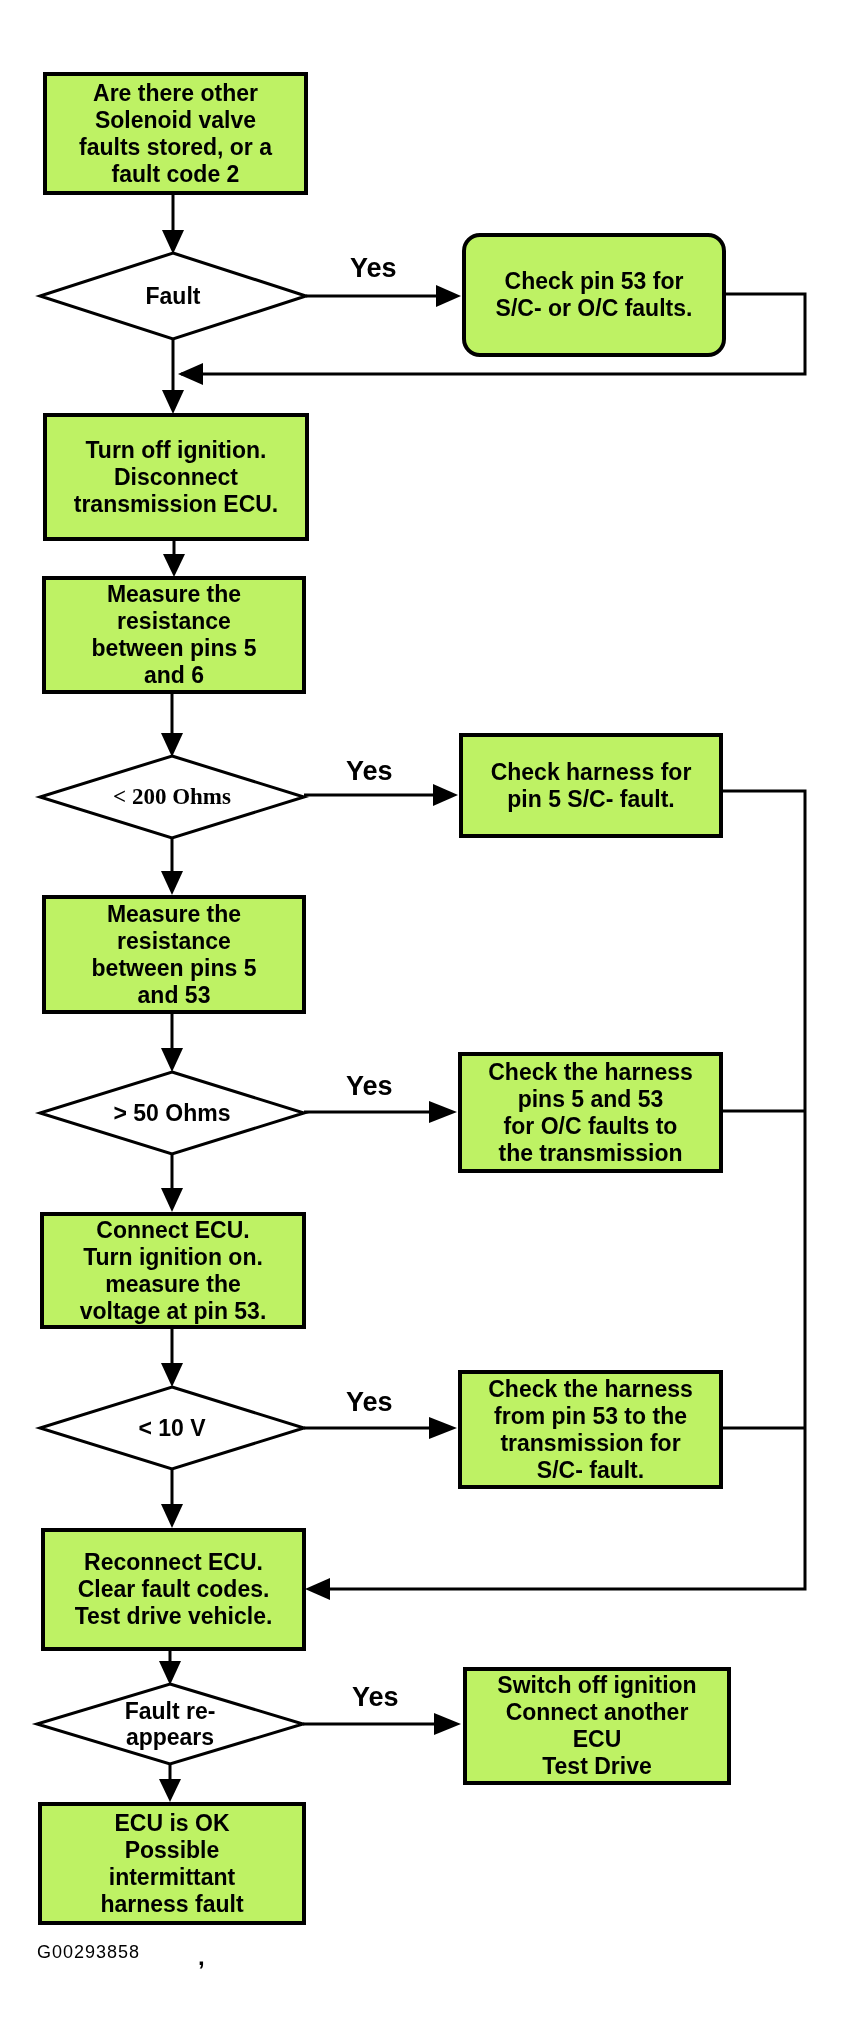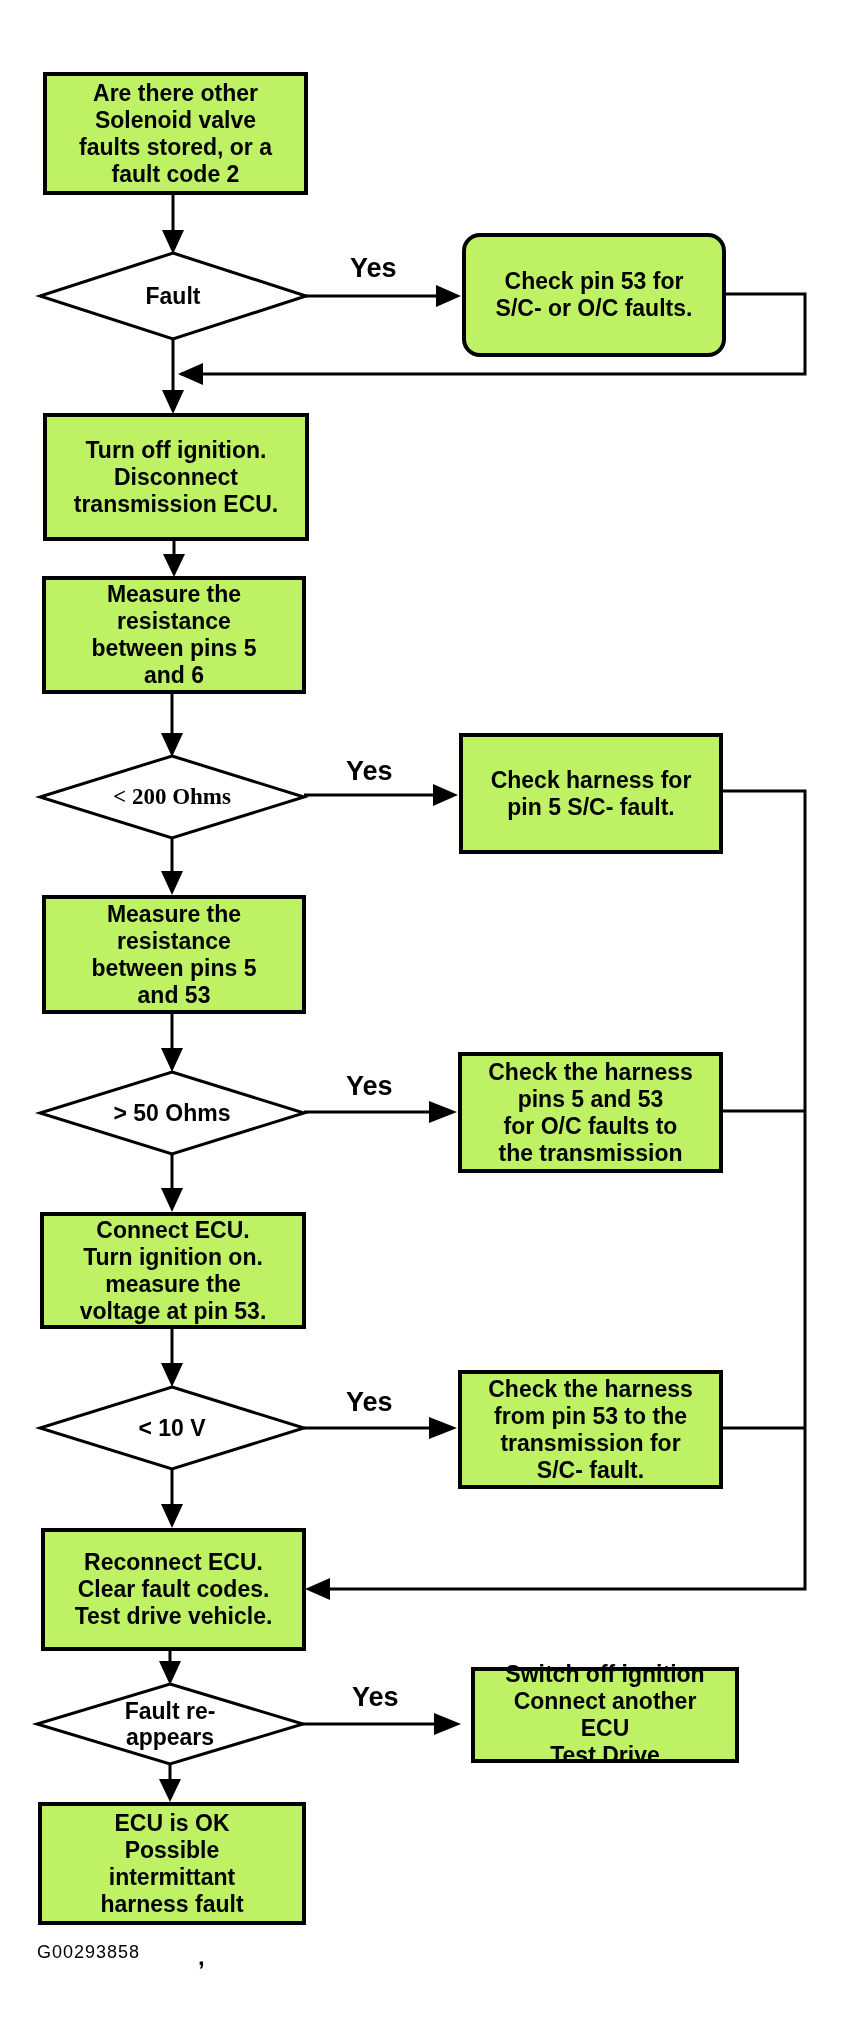--- a/index.html
+++ b/index.html
@@ -137,21 +137,21 @@
 
   <div class="node" style="left:43px; top:413px; width:266px; height:128px;">Turn off ignition.
 Disconnect
 transmission ECU.</div>
 
   <div class="node" style="left:42px; top:576px; width:264px; height:118px;">Measure the
 resistance
 between pins 5
 and 6</div>
 
-  <div class="node" style="left:459px; top:733px; width:264px; height:121px;">Check harness for
+  <div class="node" style="left:459px; top:733px; width:264px; height:105px;">Check harness for
 pin 5 S/C- fault.</div>
 
   <div class="node" style="left:42px; top:895px; width:264px; height:119px;">Measure the
 resistance
 between pins 5
 and 53</div>
 
   <div class="node" style="left:458px; top:1052px; width:265px; height:121px;">Check the harness
 pins 5 and 53
 for O/C faults to
@@ -164,21 +164,21 @@
 
   <div class="node" style="left:458px; top:1370px; width:265px; height:119px;">Check the harness
 from pin 53 to the
 transmission for
 S/C- fault.</div>
 
   <div class="node" style="left:41px; top:1528px; width:265px; height:123px;">Reconnect ECU.
 Clear fault codes.
 Test drive vehicle.</div>
 
-  <div class="node" style="left:463px; top:1667px; width:268px; height:96px;margin-left:8px;">Switch off ignition
+  <div class="node" style="left:463px; top:1667px; width:268px; height:118px;">Switch off ignition
 Connect another
 ECU
 Test Drive</div>
 
   <div class="node" style="left:38px; top:1802px; width:268px; height:123px;">ECU is OK
 Possible
 intermittant
 harness fault</div>
 
   <div class="dlabel" style="left:40px; top:253px; width:266px; height:86px;">Fault</div>

